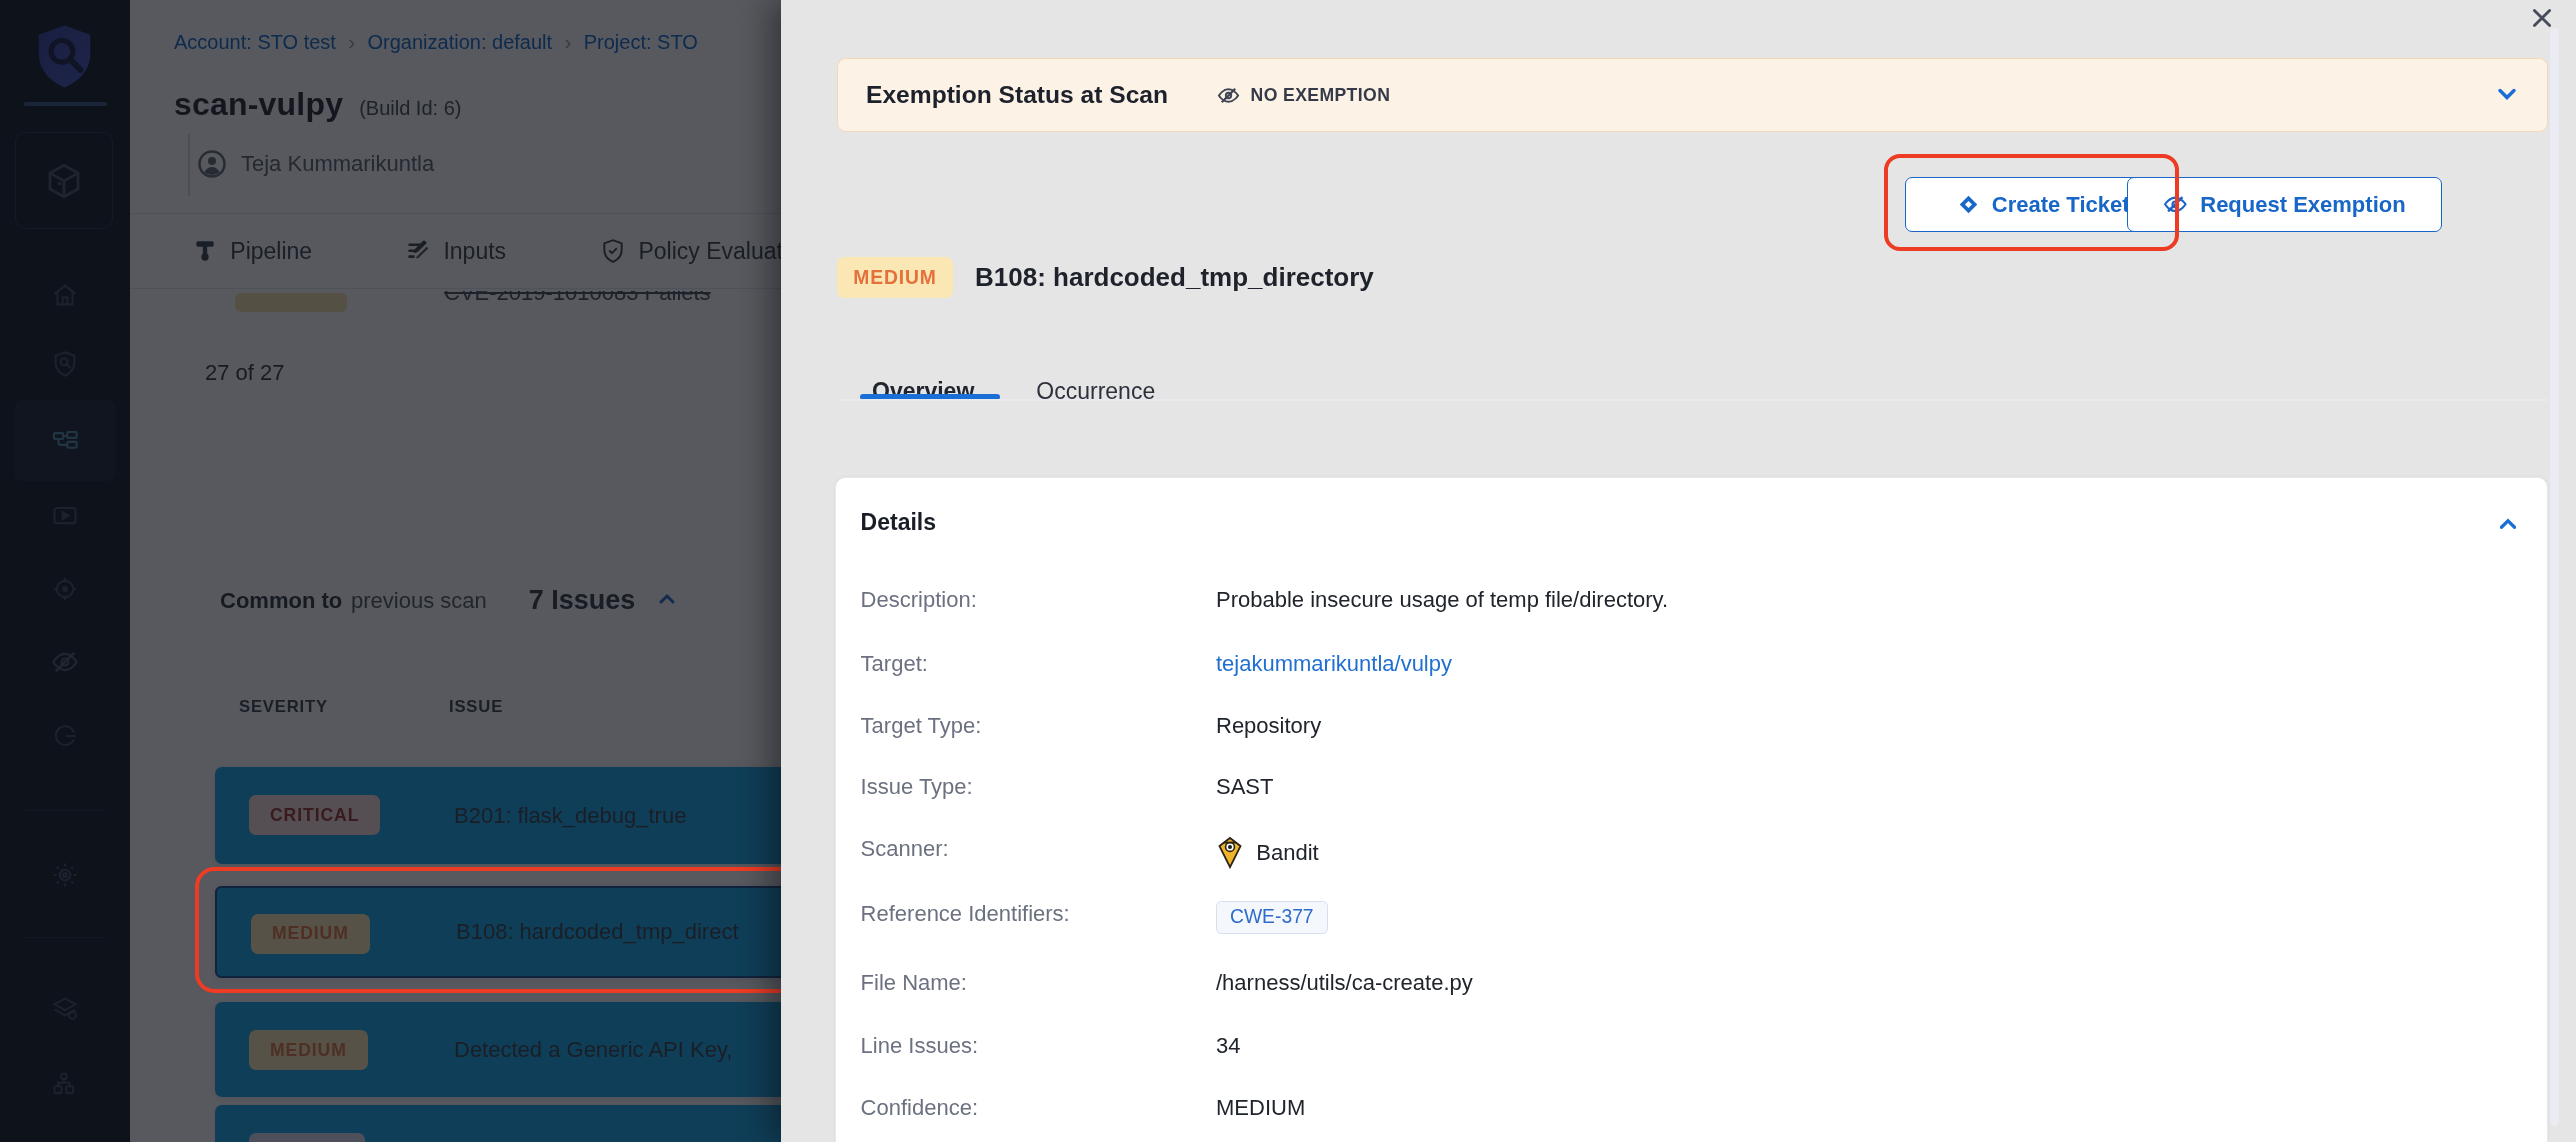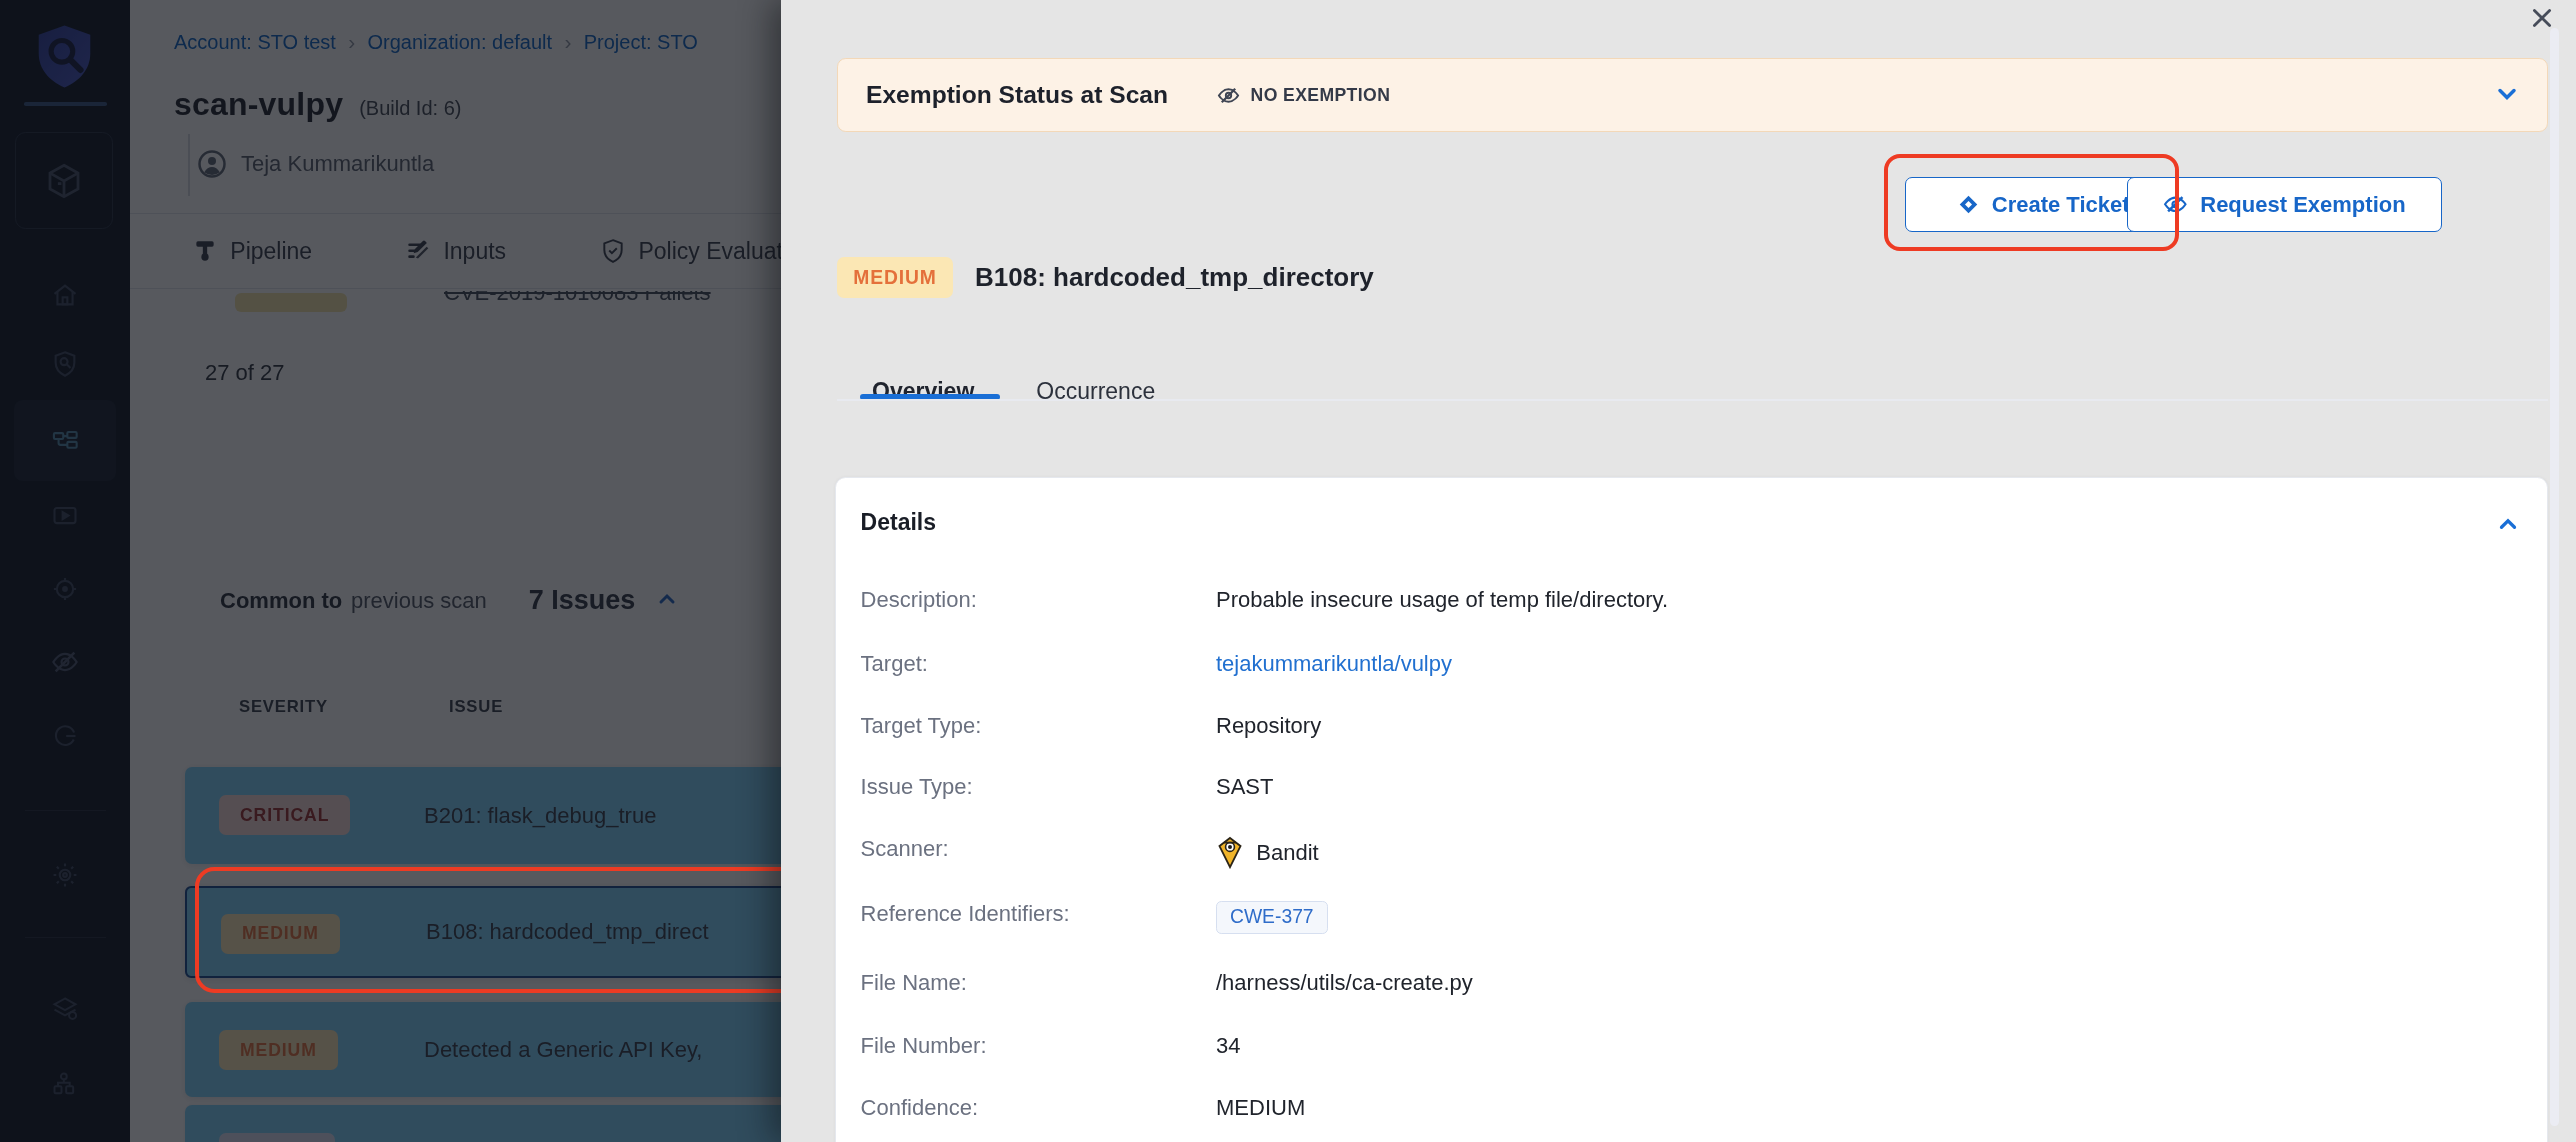--- a/index.html
+++ b/index.html
@@ -47,21 +47,21 @@
   #issues-header { position:absolute; left:90px; top:585px; display:flex; align-items:center; }
   #ih-bold { font-size:22px; font-weight:700; color:#262c38; }
   #ih-rest { font-size:22px; color:#4a515e; margin-left:8.8px; }
   #ih-count { font-size:27px; font-weight:700; color:#2d3440; margin-left:42px; }
   #ih-chevron { margin-left:19.3px; color:#2063c4; }
 
   #tbl-head { position:absolute; left:0; top:697px; width:712px; font-size:16.7px; font-weight:700; letter-spacing:0.8px; color:#343b46; }
   #col-severity { position:absolute; left:109px; }
   #col-issue { position:absolute; left:319px; }
 
-  .issue-card { position:absolute; left:55px; width:650px; height:97px; background:#7dd3fc; border-radius:7px;
+  .issue-card { position:absolute; left:85px; width:650px; height:97px; background:#0ea5e9; border-radius:7px;
                 box-shadow:0 1.8px 7px rgba(25,30,40,.10); }
   .sev-badge { position:absolute; left:34px; top:28px; height:40px; border-radius:7px; display:flex; align-items:center; justify-content:center;
                font-size:17.6px; font-weight:700; letter-spacing:0.9px; padding:0 21px; }
   .sev-critical { background:#f8dbd7; color:#9c2d2d; }
   .sev-medium { background:#fbe7b4; color:#e4703b; }
   .issue-text { position:absolute; left:239px; top:0; height:100%; display:flex; align-items:center; font-size:22px; color:#343b48; white-space:nowrap; }
   #card-selected { border:2.6px solid #16488f; border-radius:6.2px; }
   #card-partial { top:1105px; height:53px; box-shadow:0 0.9px 3.5px rgba(25,30,40,.08); }
   #partial-badge { position:absolute; left:34px; top:28px; width:116px; height:24.6px; border-radius:7px 7px 0 0; background:#dde2f6; }
 
@@ -399,21 +399,21 @@
         <span class="dlabel">Reference Identifiers:</span>
         <span class="dvalue">
             <span class="chip">CWE-377</span>
           </span>
       </div>
       <div class="drow" style="top:492px">
         <span class="dlabel">File Name:</span>
         <span class="dvalue">/harness/utils/ca-create.py</span>
       </div>
       <div class="drow" style="top:555px">
-        <span class="dlabel">File Number:</span>
+        <span class="dlabel">Line Issues:</span>
         <span class="dvalue">34</span>
       </div>
       <div class="drow" style="top:617px">
         <span class="dlabel">Confidence:</span>
         <span class="dvalue">MEDIUM</span>
       </div>
     </div>
   </section>
 
 </div>

